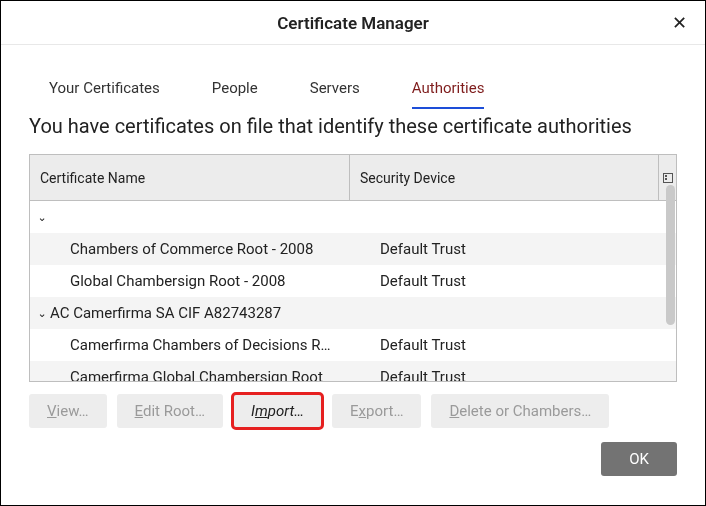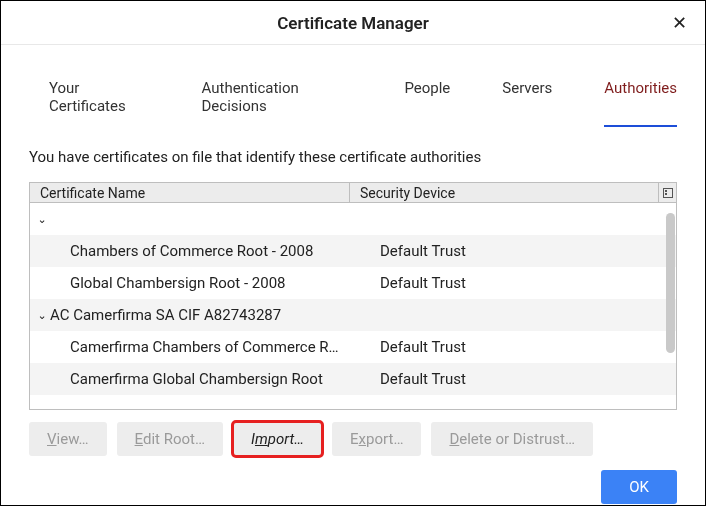--- a/index.html
+++ b/index.html
@@ -55,35 +55,35 @@
     color: #333;
     padding-bottom: 10px;
     cursor: pointer;
     border-bottom: 2px solid transparent;
   }
   .tab.active {
     color: #7f1d1d;
     border-bottom: 2px solid #1d4ed8;
   }
   .description {
-    margin-top: 20px;
-    font-size: 15px;
+    margin-top: 4px;
+    font-size: 20px;
     color: #222;
   }
   .table-wrap {
     margin-top: 16px;
     border: 1px solid #bebebe;
     height: 228px;
     position: relative;
     overflow: hidden;
   }
   .table-header {
     display: flex;
     background: #ececec;
-    height: 20px;
+    height: 46px;
     border-bottom: 1px solid #bebebe;
   }
   .th {
     display: flex;
     align-items: center;
     padding-left: 10px;
     font-size: 14px;
     color: #222;
     border-right: 1px solid #bebebe;
   }
@@ -164,41 +164,40 @@
     outline-offset: -1px;
     font-style: italic;
   }
   .btn .underline { text-decoration: underline; }
   .ok-row {
     display: flex;
     justify-content: flex-end;
     margin-top: 14px;
   }
   .ok-btn {
-    background: #3b82f6;
+    background: #737373;
     color: #fff;
     border-radius: 3px;
     padding: 8px 28px;
     font-size: 15px;
     cursor: pointer;
   }
 </style>
 </head>
 <body>
 
 <div class="titlebar">
   <div class="titlebar-title">Certificate Manager</div>
   <div class="titlebar-close">✕</div>
 </div>
 
 <div class="content">
 
   <div class="tabs">
     <div class="tab">Your Certificates</div>
-    <div class="tab">Authentication Decisions</div>
     <div class="tab">People</div>
     <div class="tab">Servers</div>
     <div class="tab active">Authorities</div>
   </div>
 
   <div class="description">You have certificates on file that identify these certificate authorities</div>
 
   <div class="table-wrap">
     <div class="table-header">
       <div class="th th-name">Certificate Name</div>
@@ -232,39 +231,39 @@
       </div>
       <div class="row alt">
         <div class="cell-name">
             <span class="group-chevron">⌄</span>
             <span class="group-name">AC Camerfirma SA CIF A82743287</span>
           </div>
         <div class="cell-device"></div>
       </div>
       <div class="row">
         <div class="cell-name">
-            <span class="leaf">Camerfirma Chambers of Commerce R…</span>
+            <span class="leaf">Camerfirma Chambers of Decisions R…</span>
           </div>
         <div class="cell-device">Default Trust</div>
       </div>
       <div class="row alt">
         <div class="cell-name">
             <span class="leaf">Camerfirma Global Chambersign Root</span>
           </div>
         <div class="cell-device">Default Trust</div>
       </div>
     </div>
     <div class="scroll-track"></div>
   </div>
 
   <div class="button-row">
     <div class="btn disabled"><span class="underline">V</span><span>iew…</span></div>
     <div class="btn disabled"><span class="underline">E</span><span>dit Root…</span></div>
     <div class="btn highlighted">I<span class="underline">m</span><span>port…</span></div>
     <div class="btn disabled">E<span class="underline">x</span><span>port…</span></div>
-    <div class="btn disabled"><span class="underline">D</span><span>elete or Distrust…</span></div>
+    <div class="btn disabled"><span class="underline">D</span><span>elete or Chambers…</span></div>
   </div>
 
   <div class="ok-row">
     <div class="ok-btn">OK</div>
   </div>
 
 </div>
 
 </body></html>

